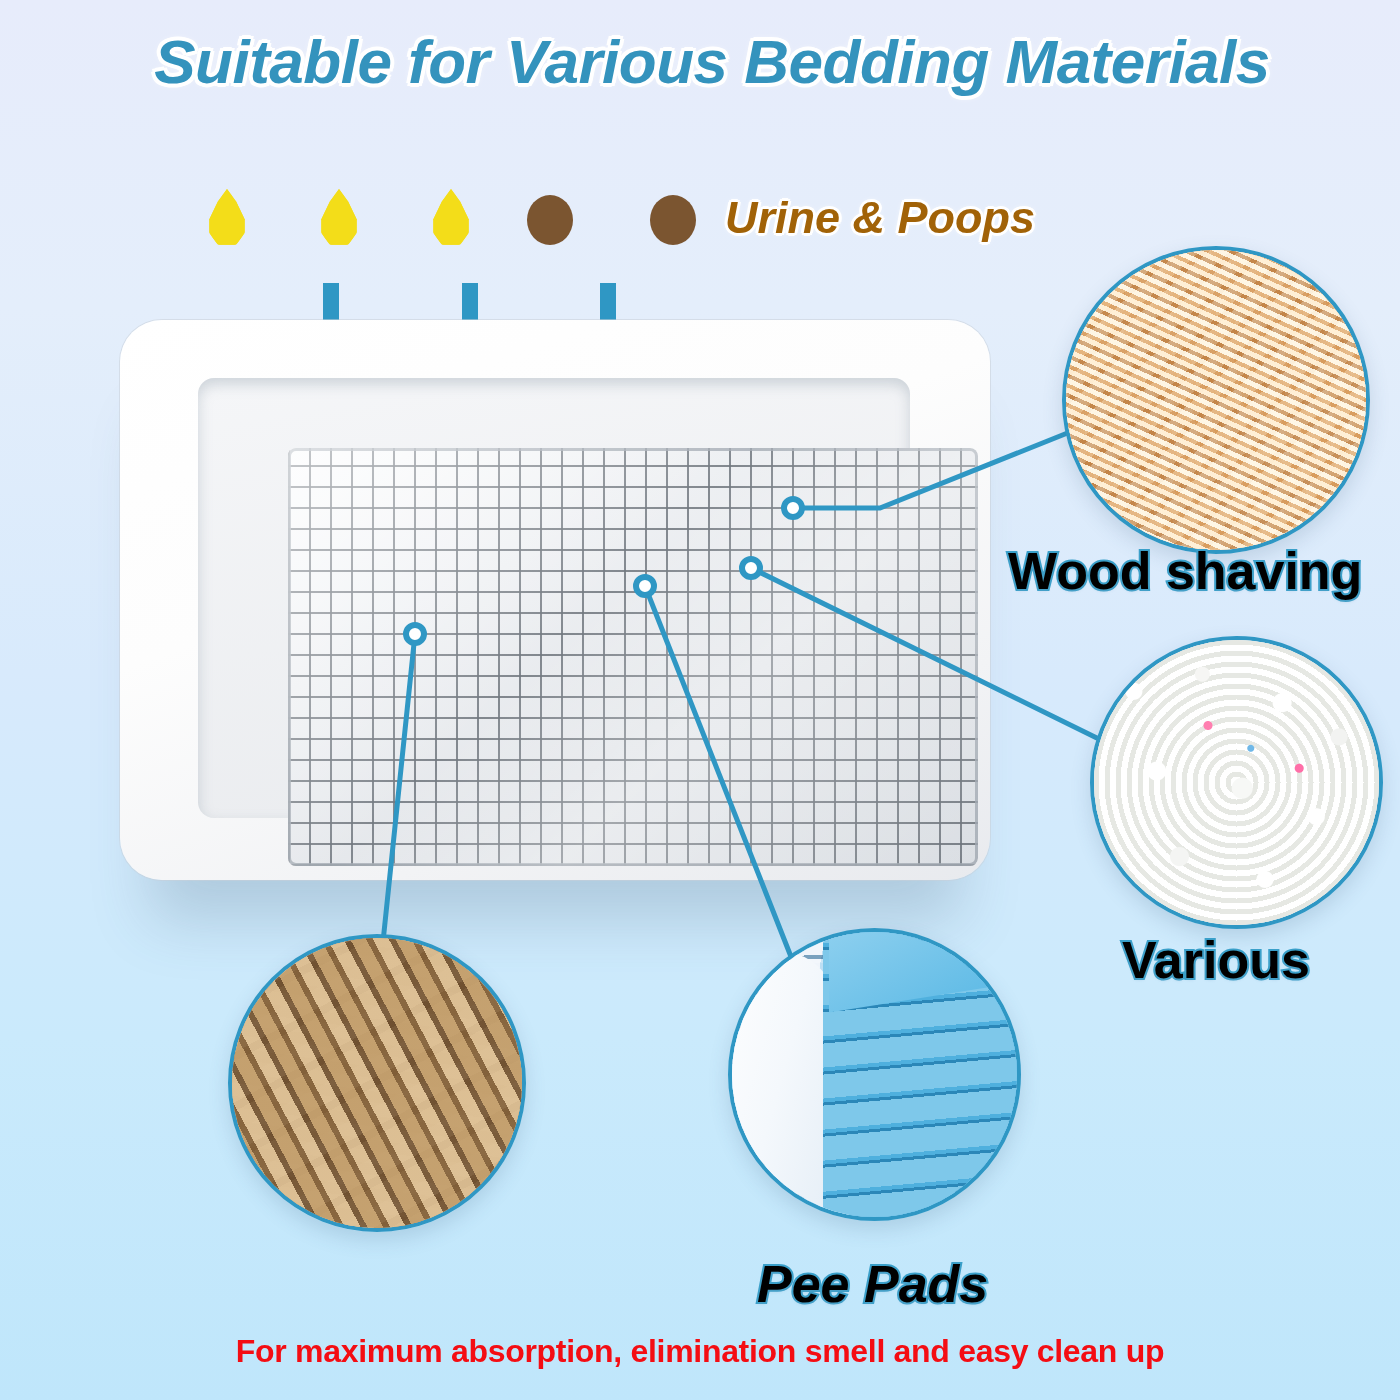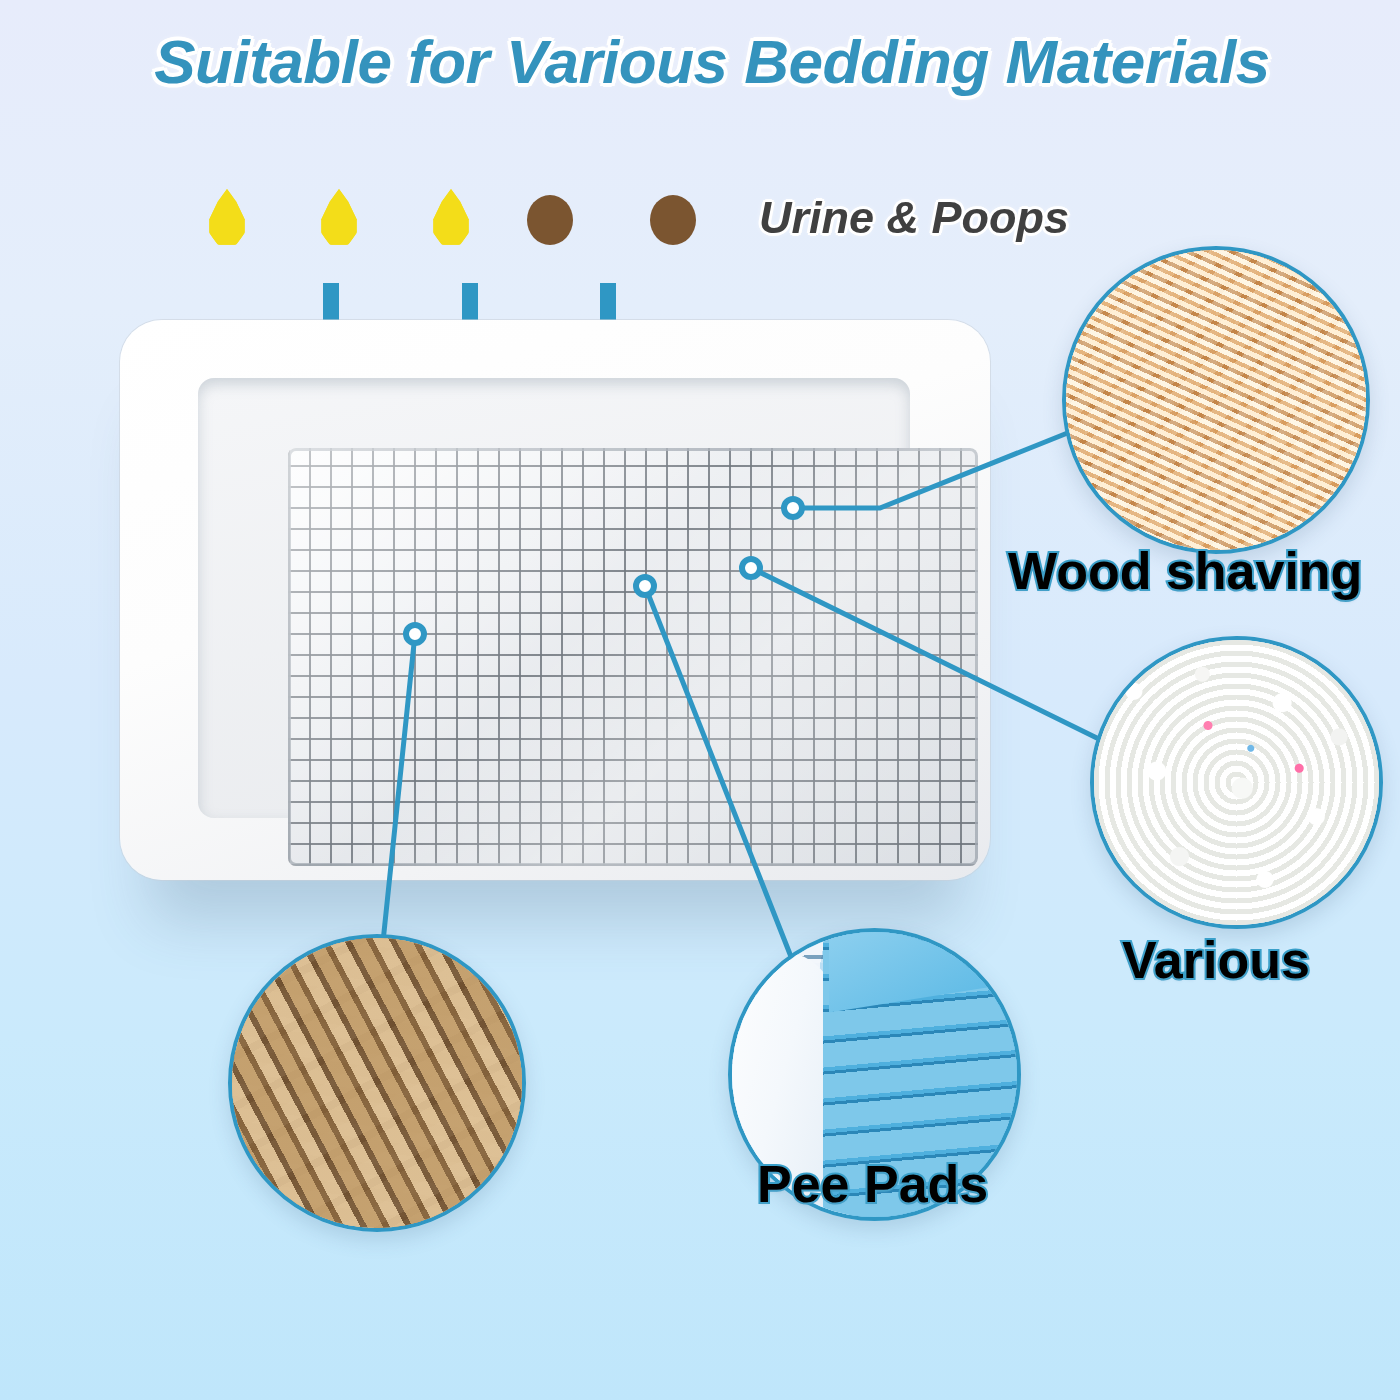--- a/index.html
+++ b/index.html
@@ -25,25 +25,24 @@
   
   .drop{
     position:absolute;width:42px;height:58px;background:#f3dd19;
     border-radius:50% 50% 50% 50% / 62% 62% 38% 38%;
     clip-path:polygon(50% 0%,72% 22%,92% 52%,92% 76%,72% 96%,28% 96%,8% 76%,8% 52%,28% 22%);
   }
   .drop::after{content:"";position:absolute;left:0;top:0;width:100%;height:100%;
     background:#f3dd19;border-radius:0 0 50% 50%/0 0 55% 55%;}
   .poop{position:absolute;width:46px;height:50px;border-radius:50%;background:#7b5530;}
   .urine-label{
-    position:absolute;font-size:45px;font-weight:bold;font-style:italic;color:#404040;
+    position:absolute;font-size:45px;font-weight:bold;font-style:italic;color:#a16207;
     white-space:nowrap;
     text-shadow:-2px -2px 0 #fff,2px -2px 0 #fff,-2px 2px 0 #fff,2px 2px 0 #fff,
                 0 -3px 0 #fff,0 3px 0 #fff,-3px 0 0 #fff,3px 0 0 #fff,0 0 7px #fff;
-    margin-left:34px;
   }
   
   .arrow{position:absolute;width:16px;background:#2f97c4;}
   .arrow .head{position:absolute;left:-13px;bottom:-36px;width:0;height:0;
     border-left:21px solid transparent;border-right:21px solid transparent;
     border-top:38px solid #2f97c4;}
   
   .tray-wrap{position:absolute;left:85px;top:300px;width:940px;height:600px;}
   .tray-outer{
     position:absolute;left:35px;top:20px;width:870px;height:560px;
@@ -227,16 +226,17 @@
     <div class="circ-inner tex-pellets"></div>
   </div>
 
   <div class="circ" style="left:728px;top:928px;width:285px;height:285px;">
     <div class="circ-inner tex-pads">
       <div class="pad-white"></div>
       <div class="pad-stack"></div>
       <div class="pad-top"></div>
     </div>
   </div>
-  <div class="olabel" style="left:757px;top:1154px;">Pee Pads</div>
-
+  <div class="olabel" style="left:757px;top:1254px;font-style:italic;">Pee Pads</div>
+
+  <div class="footer">For maximum absorption, elimination smell and easy clean up</div>
 
 </div>
 
 </body></html>

